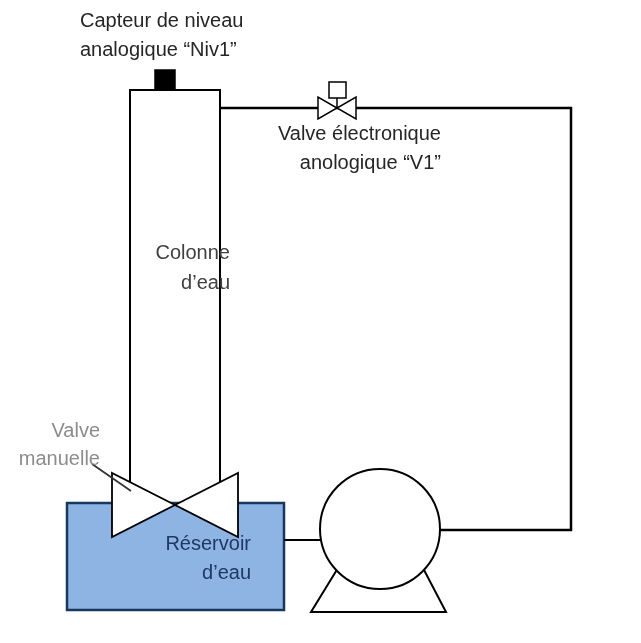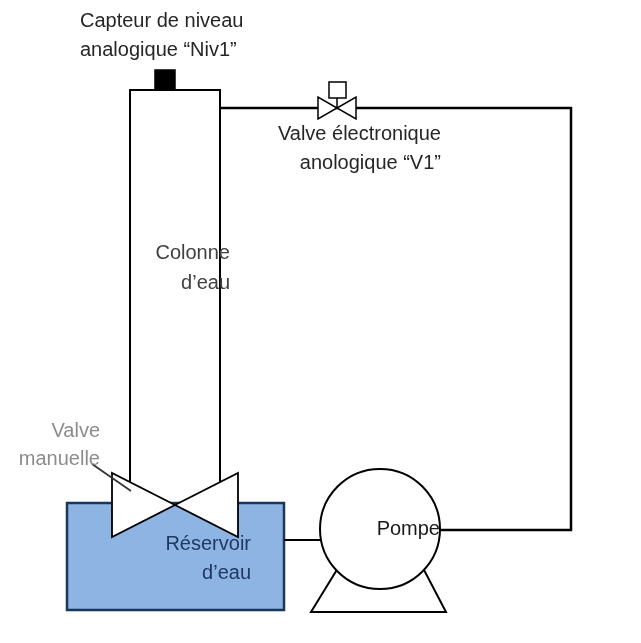--- a/index.html
+++ b/index.html
@@ -65,15 +65,14 @@
 
   <div class="label centered" id="column-label">Colonne
 d’eau</div>
 
   <div class="label centered" id="manual-valve-label">Valve
 manuelle</div>
 
   <div class="label centered" id="reservoir-label">Réservoir
 d’eau</div>
 
-  <div class="label centered" id="pump-label">Pompe</div>
 
 </div>
 
 </body></html>

